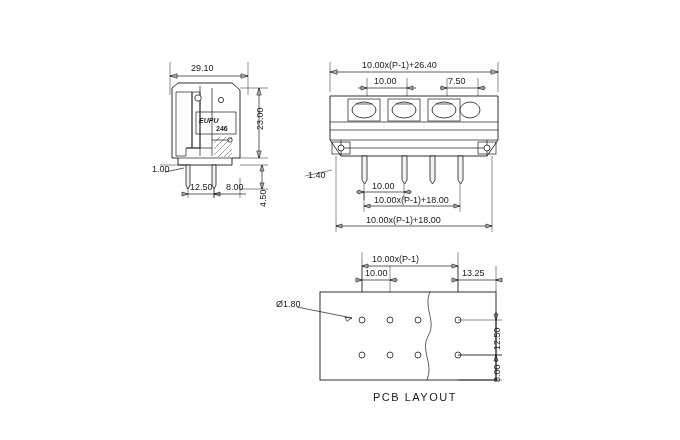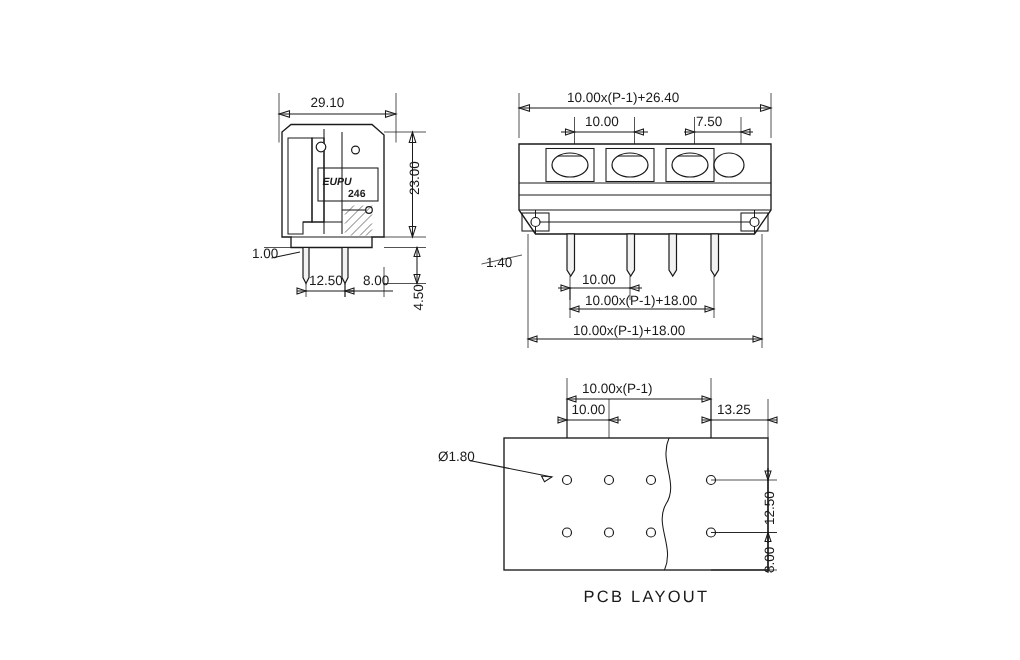--- a/index.html
+++ b/index.html
@@ -4,21 +4,21 @@
 <style>
   html,body{margin:0;padding:0;}
   body{
     width:680px;height:440px;
     background:#ffffff;
     font-family:"Liberation Sans", sans-serif;
     color:#1a1a1a;
     overflow:hidden;
     position:relative;
   }
-  #stage{position:absolute;left:16px;top:0;width:564px;height:440px;}
+  #stage{position:absolute;left:0;top:0;width:564px;height:440px;}
   svg{display:block;}
   .dimtext{
     font-family:"Liberation Sans", sans-serif;
     font-size:9px;
     fill:#1a1a1a;
   }
   .pcblabel{
     font-family:"Liberation Sans", sans-serif;
     font-size:11px;
     letter-spacing:1.5px;

